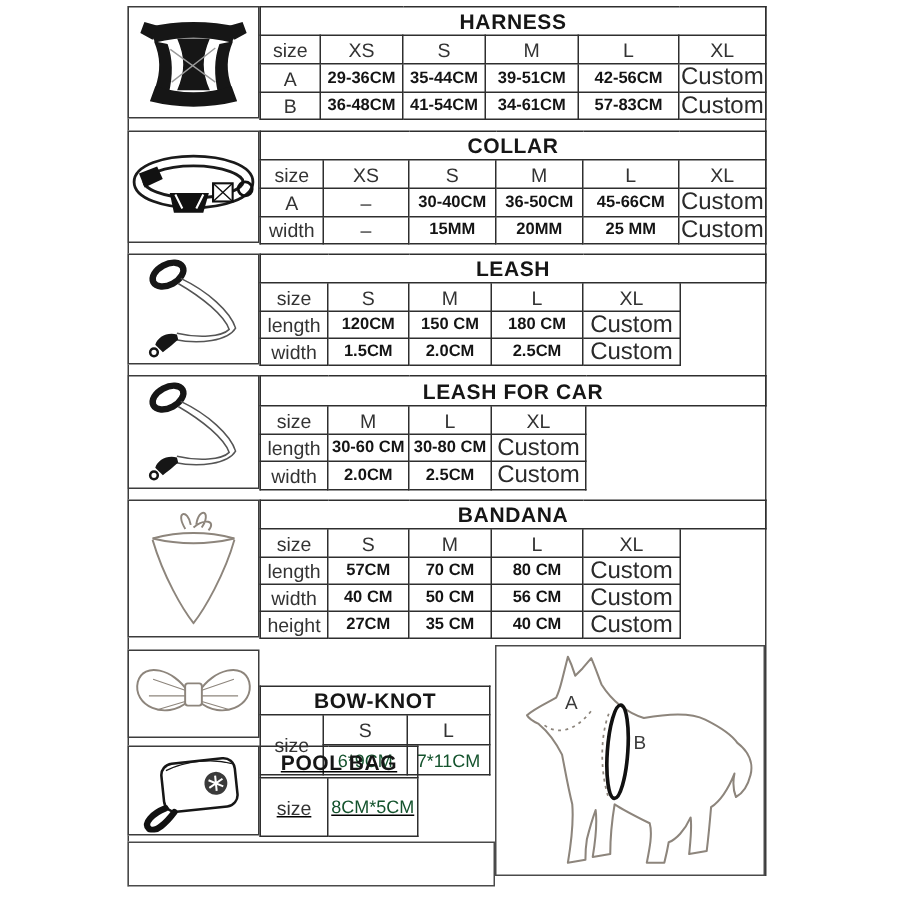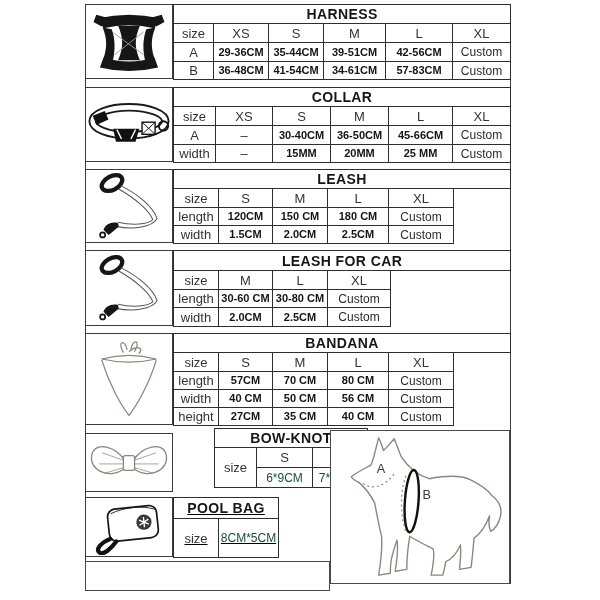--- a/index.html
+++ b/index.html
@@ -9,21 +9,21 @@
   .imgbox{position:absolute;left:85px;width:88px;border:1.5px solid #3c3c3c;background:#fff;
           display:flex;align-items:center;justify-content:center;box-sizing:border-box;}
   table.sec{position:absolute;border-collapse:collapse;table-layout:fixed;background:transparent;}
   table.sec td{border:1px solid #2e2e2e;text-align:center;vertical-align:middle;padding:0;
                white-space:nowrap;overflow:hidden;line-height:1;}
   table.sec td.filler{border:none;}
   tr.h18{height:18px} tr.h19{height:19px} tr.h20{height:20px} tr.h21{height:21px} tr.h39{height:39px}
   .t-title{font-weight:bold;font-size:14px;color:#161616;letter-spacing:.4px;}
   .t-coh{font-size:13px;color:#333;}
   .t-val{font-size:11px;font-weight:bold;color:#141414;}
-  .t-cus{font-size:12px;color:#2b2b2b;}
+  .t-cus{font-size:16px;color:#2b2b2b;}
   .t-val2{font-size:12px;color:#14532d;}
   .dogbox{position:absolute;left:330px;top:430px;width:180px;height:154px;border:1.5px solid #4a4a4a;
           box-sizing:border-box;background:#fff;}
   .emptybox{position:absolute;left:85px;top:561px;width:245px;height:30px;border:1.5px solid #4a4a4a;
           box-sizing:border-box;background:#fff;}
   svg{display:block;}
   .dog-label{font-family:"Liberation Sans",sans-serif;font-size:13px;fill:#3a3a3a;}
 </style>
 </head>
 <body>
@@ -291,21 +291,21 @@
   <div class="imgbox" style="top:433px;height:59px;">
     <svg width="84" height="52" viewBox="0 0 90 56">
       <g fill="#fff" stroke="#8d857c" stroke-width="1.4">
         <path d="M41 26 C31 10 9 4 5 19 C1 36 25 47 41 33 Z"></path>
         <path d="M49 26 C59 10 81 4 85 19 C89 36 65 47 49 33 Z"></path>
         <rect x="39" y="20" width="12" height="16" rx="2"></rect>
       </g>
       <path d="M39 25 L16 17 M39 29 L13 29 M39 33 L19 39 M51 25 L74 17 M51 29 L77 29 M51 33 L71 39" stroke="#8d857c" stroke-width="0.8" fill="none"></path>
     </svg>
   </div>
-  <table class="sec" style="left:173px;top:428px;width:153px;margin-left:41px;">
+  <table class="sec" style="left:173px;top:457px;width:153px;">
     <colgroup>
         <col style="width:42px">
         <col style="width:56px">
         <col style="width:55px">
       </colgroup>
     <tbody>
         <tr class="h19">
           <td colspan="3" class="t-title">BOW-KNOT</td>
         </tr>
     <tr class="h20">

